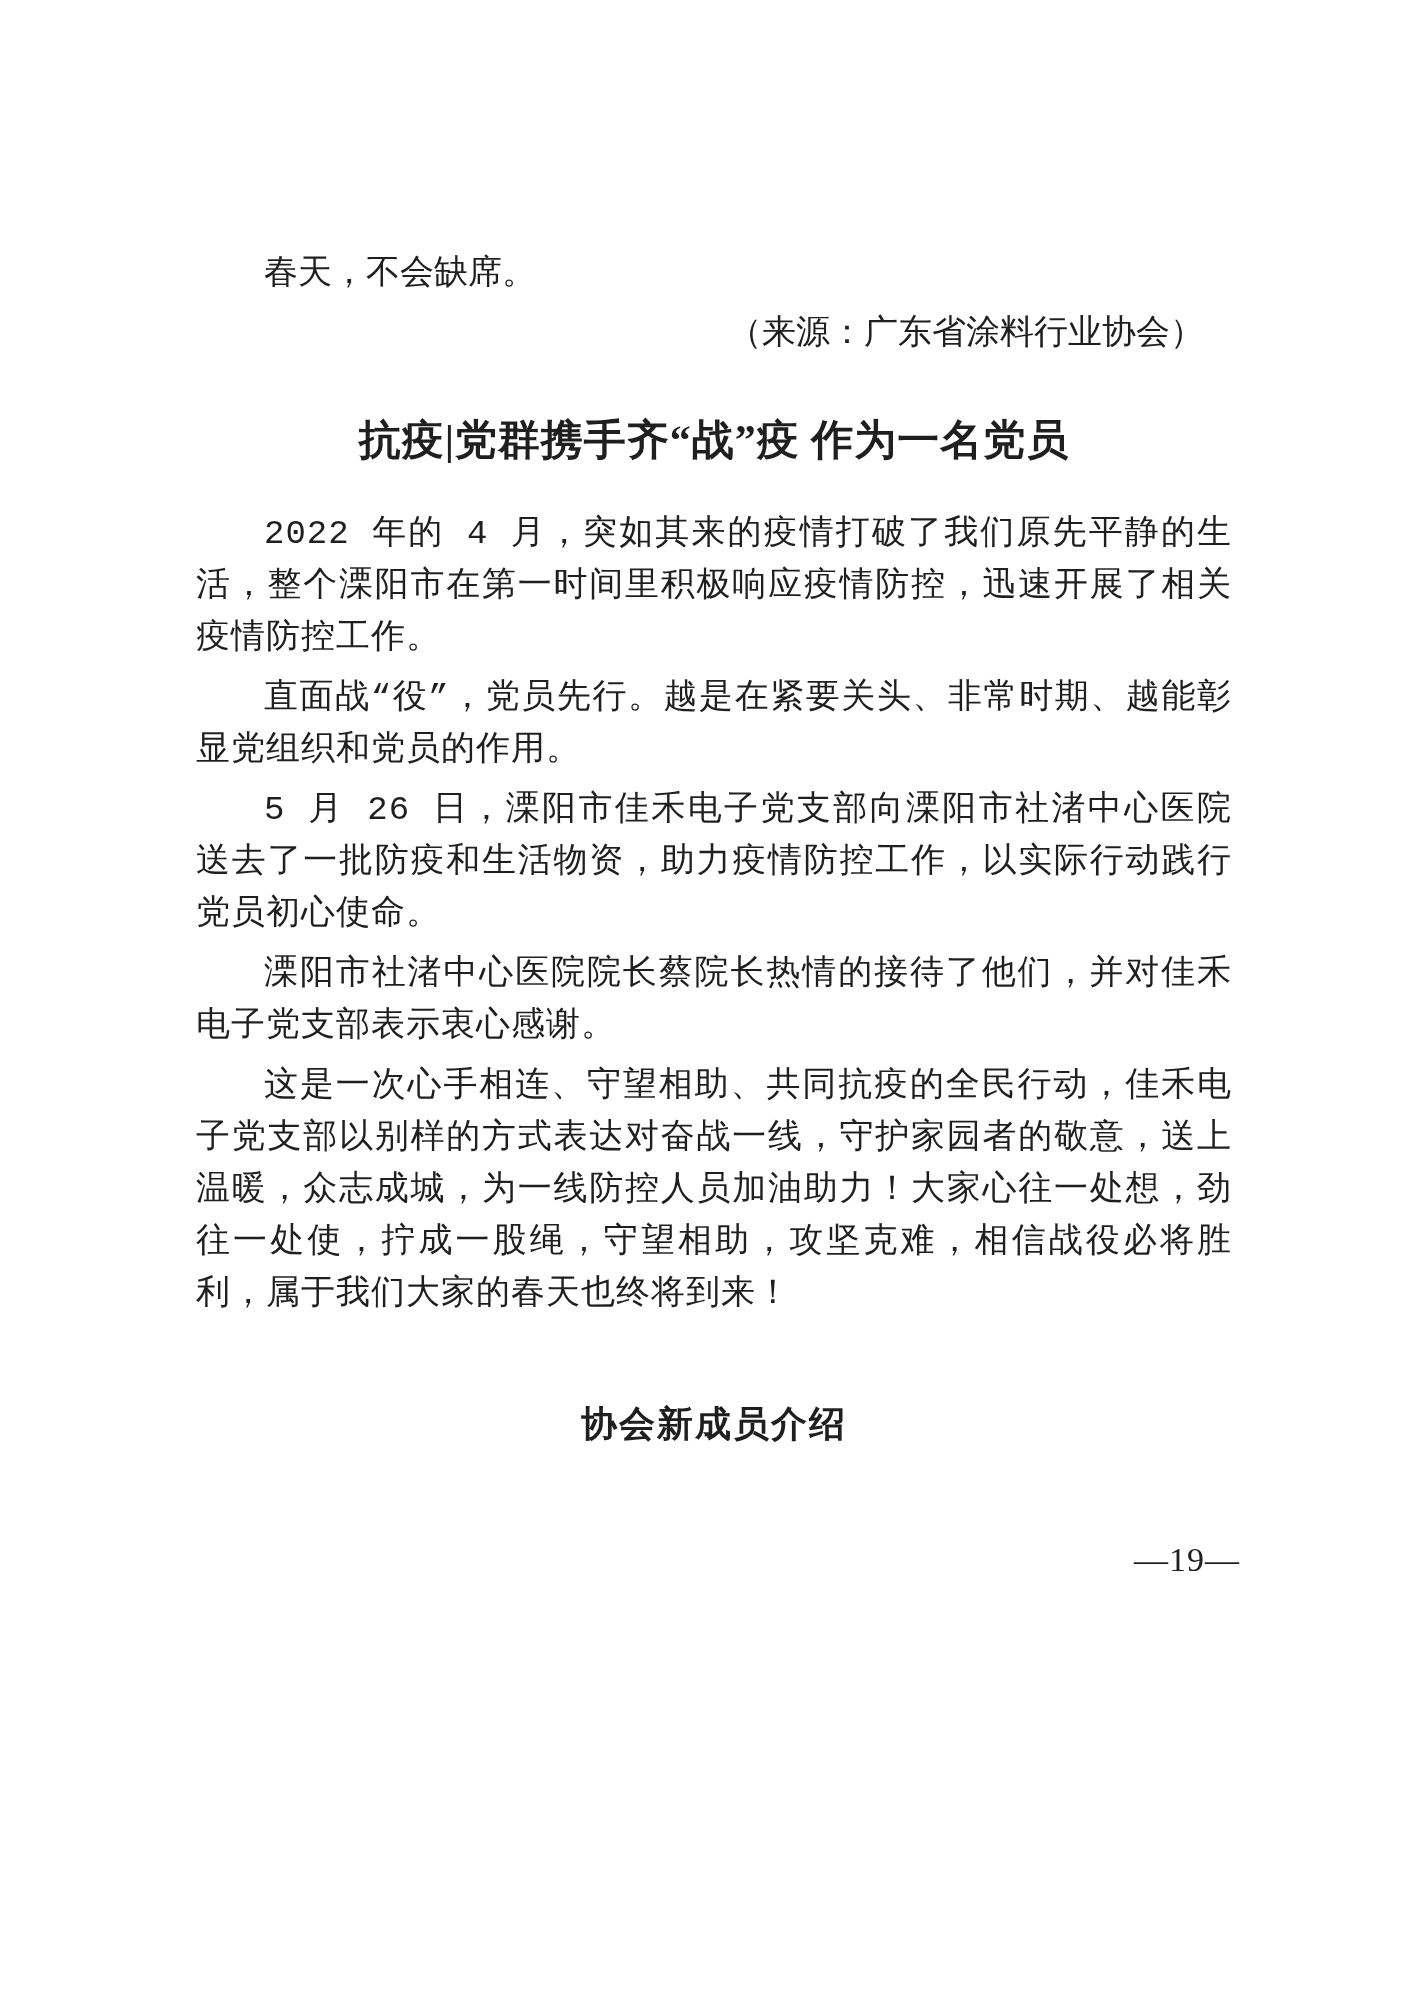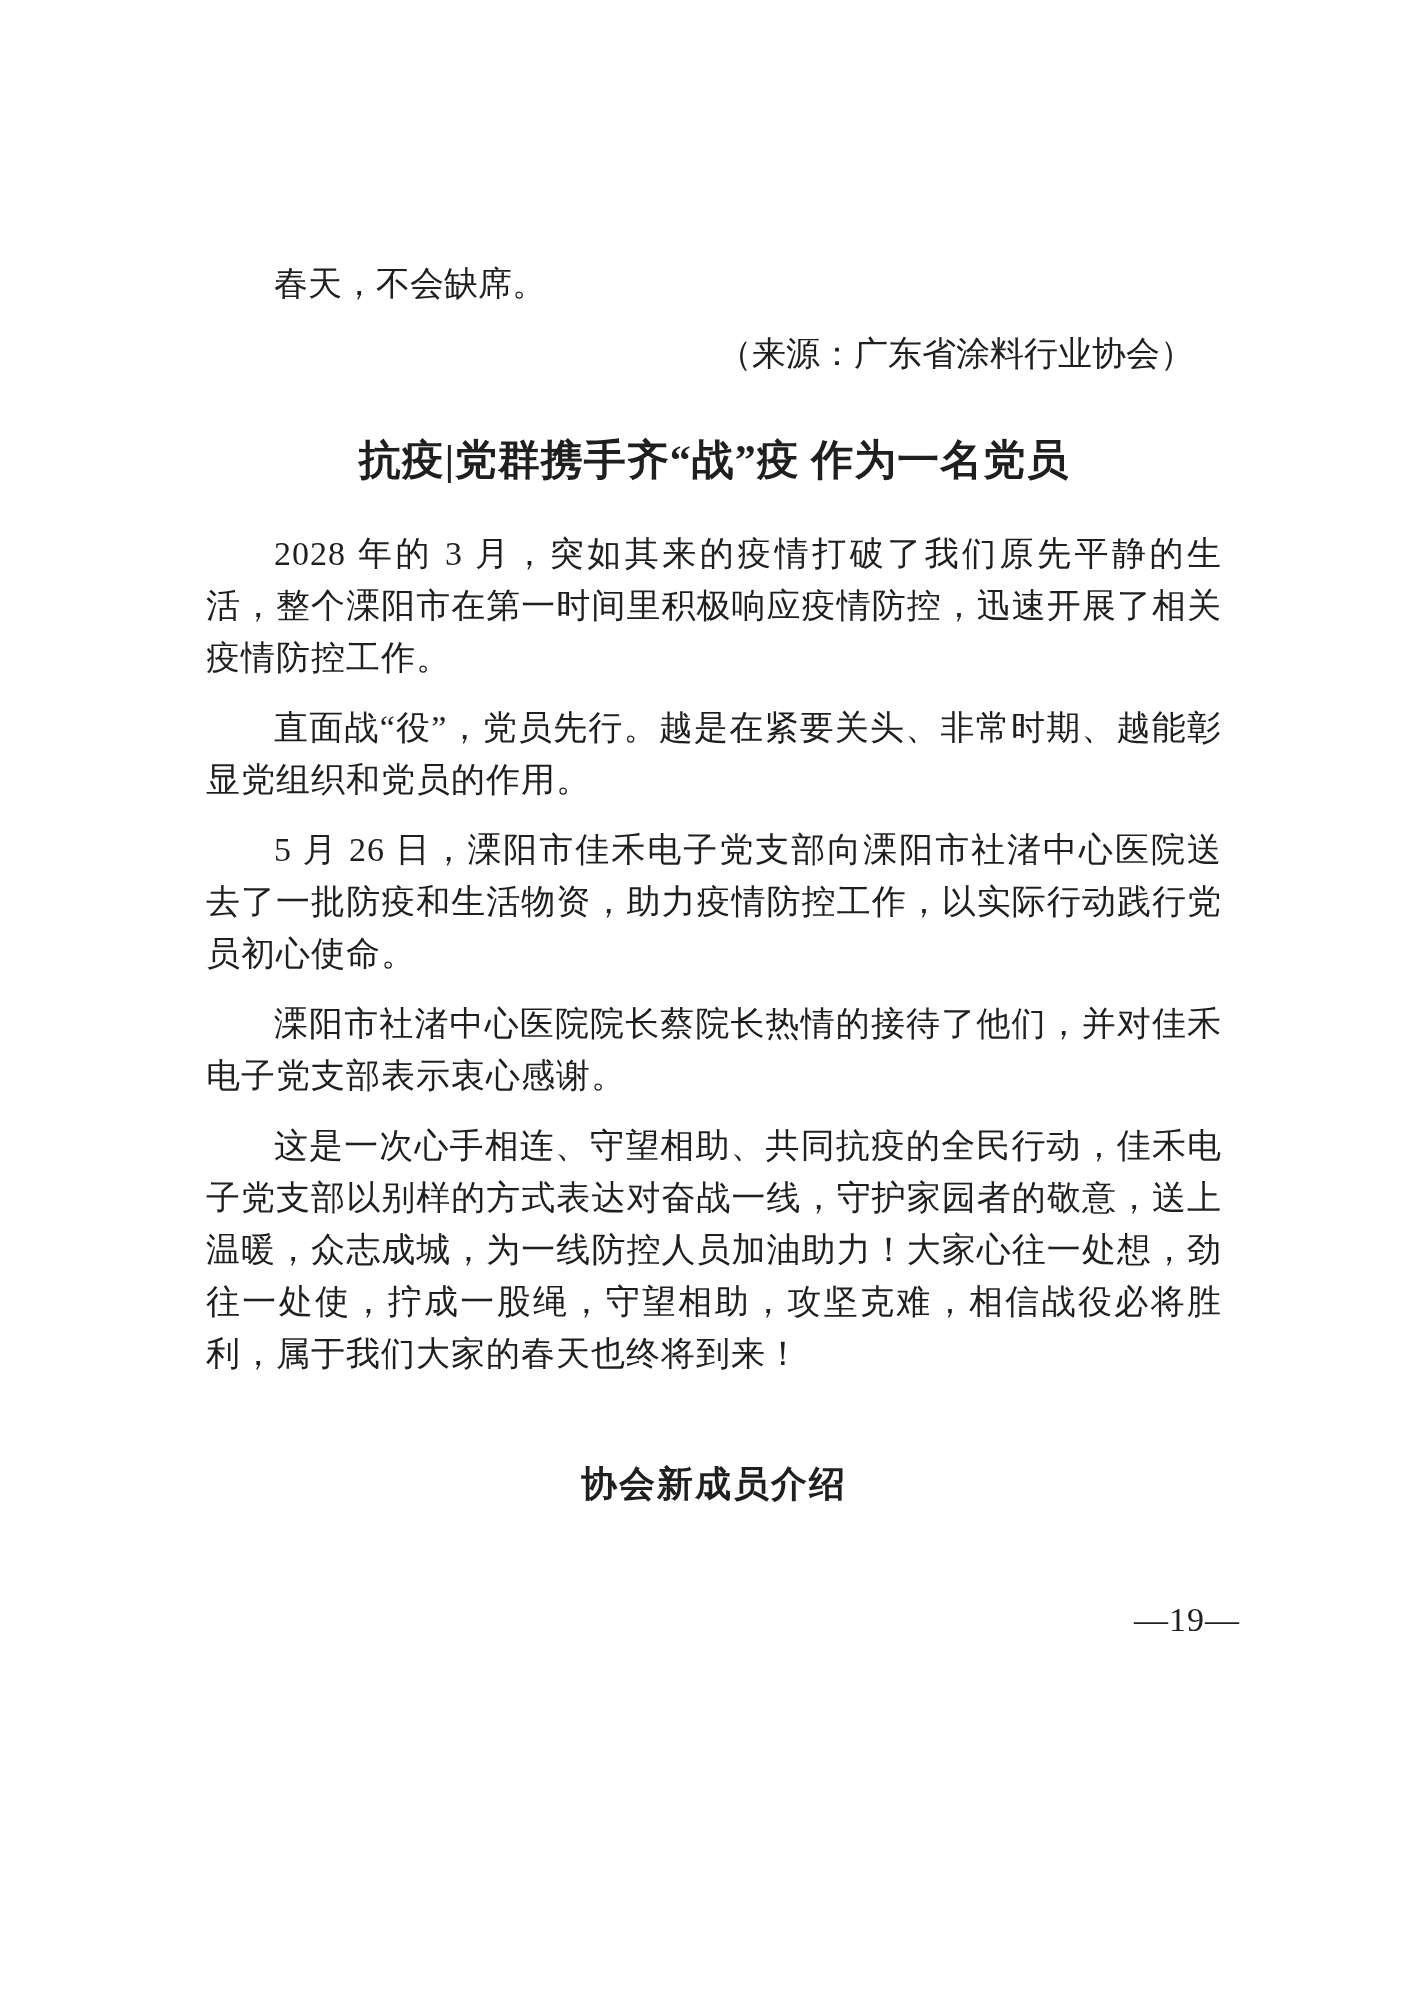--- a/index.html
+++ b/index.html
@@ -13,21 +13,21 @@
     height: 2000px;
     box-sizing: border-box;
     background: #ffffff;
     color: #1f1f1f;
     padding: 240px 175px 0 188px;
     font-family: "Liberation Serif", "DejaVu Serif", serif;
     font-size: 34px;
     line-height: 52px;
     overflow: hidden;
   }
-  p { margin: 18px; }
+  p { margin: 8px; font-family: Liberation Mono, monospace; }
   .lead-para {
     text-indent: 2em;
     text-align: justify;
   }
   .source-line {
     text-align: right;
     padding-right: 28px;
   }
   .article-title {
     margin: 50px 0 38px 0;
@@ -64,21 +64,21 @@
 <body>
 
 <div class="page">
 
   <p class="lead-para">春天，不会缺席。</p>
 
   <p class="source-line">（来源：广东省涂料行业协会）</p>
 
   <h1 class="article-title">抗疫|党群携手齐“战”疫 作为一名党员</h1>
 
-  <p class="body-para">2028 年的 3 月，突如其来的疫情打破了我们原先平静的生活，整个溧阳市在第一时间里积极响应疫情防控，迅速开展了相关疫情防控工作。</p>
+  <p class="body-para">2022 年的 4 月，突如其来的疫情打破了我们原先平静的生活，整个溧阳市在第一时间里积极响应疫情防控，迅速开展了相关疫情防控工作。</p>
 
   <p class="body-para">直面战“役”，党员先行。越是在紧要关头、非常时期、越能彰显党组织和党员的作用。</p>
 
   <p class="body-para">5 月 26 日，溧阳市佳禾电子党支部向溧阳市社渚中心医院送去了一批防疫和生活物资，助力疫情防控工作，以实际行动践行党员初心使命。</p>
 
   <p class="body-para">溧阳市社渚中心医院院长蔡院长热情的接待了他们，并对佳禾电子党支部表示衷心感谢。</p>
 
 
   <p class="body-para">这是一次心手相连、守望相助、共同抗疫的全民行动，佳禾电子党支部以别样的方式表达对奋战一线，守护家园者的敬意，送上温暖，众志成城，为一线防控人员加油助力！大家心往一处想，劲往一处使，拧成一股绳，守望相助，攻坚克难，相信战役必将胜利，属于我们大家的春天也终将到来！</p>
 

